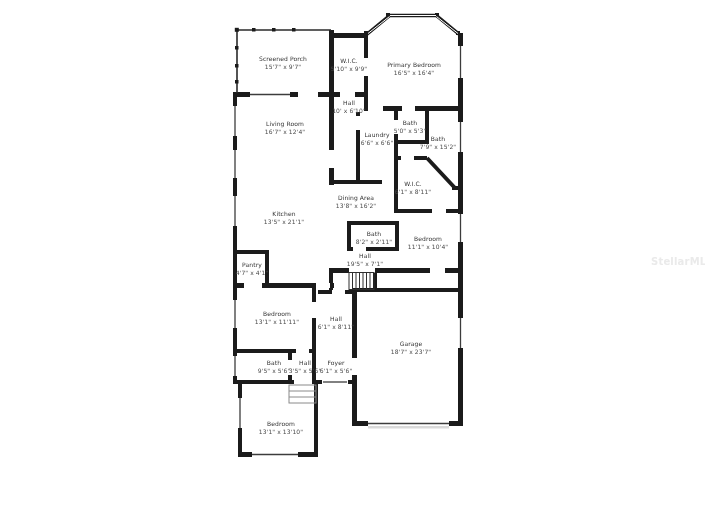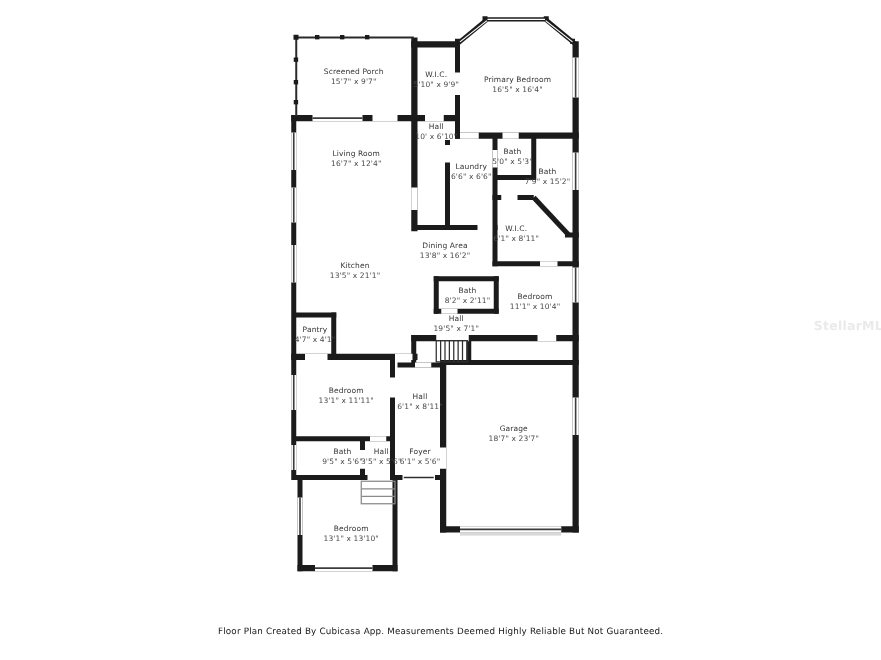--- a/index.html
+++ b/index.html
@@ -285,15 +285,14 @@
         <div class="rd">6'1" x 5'6"</div>
       </div>
     <div class="room-label" style="left:281px;top:427px">
         <div class="rn">Bedroom</div>
         <div class="rd">13'1" x 13'10"</div>
       </div>
   </div>
 
   <div class="watermark">StellarMLS</div>
 
-  <div class="footer">Floor Plan Created By Cubicasa App. Measurements Deemed Highly Reliable But Not Guaranteed.</div>
 
 </div>
 
 </body></html>

